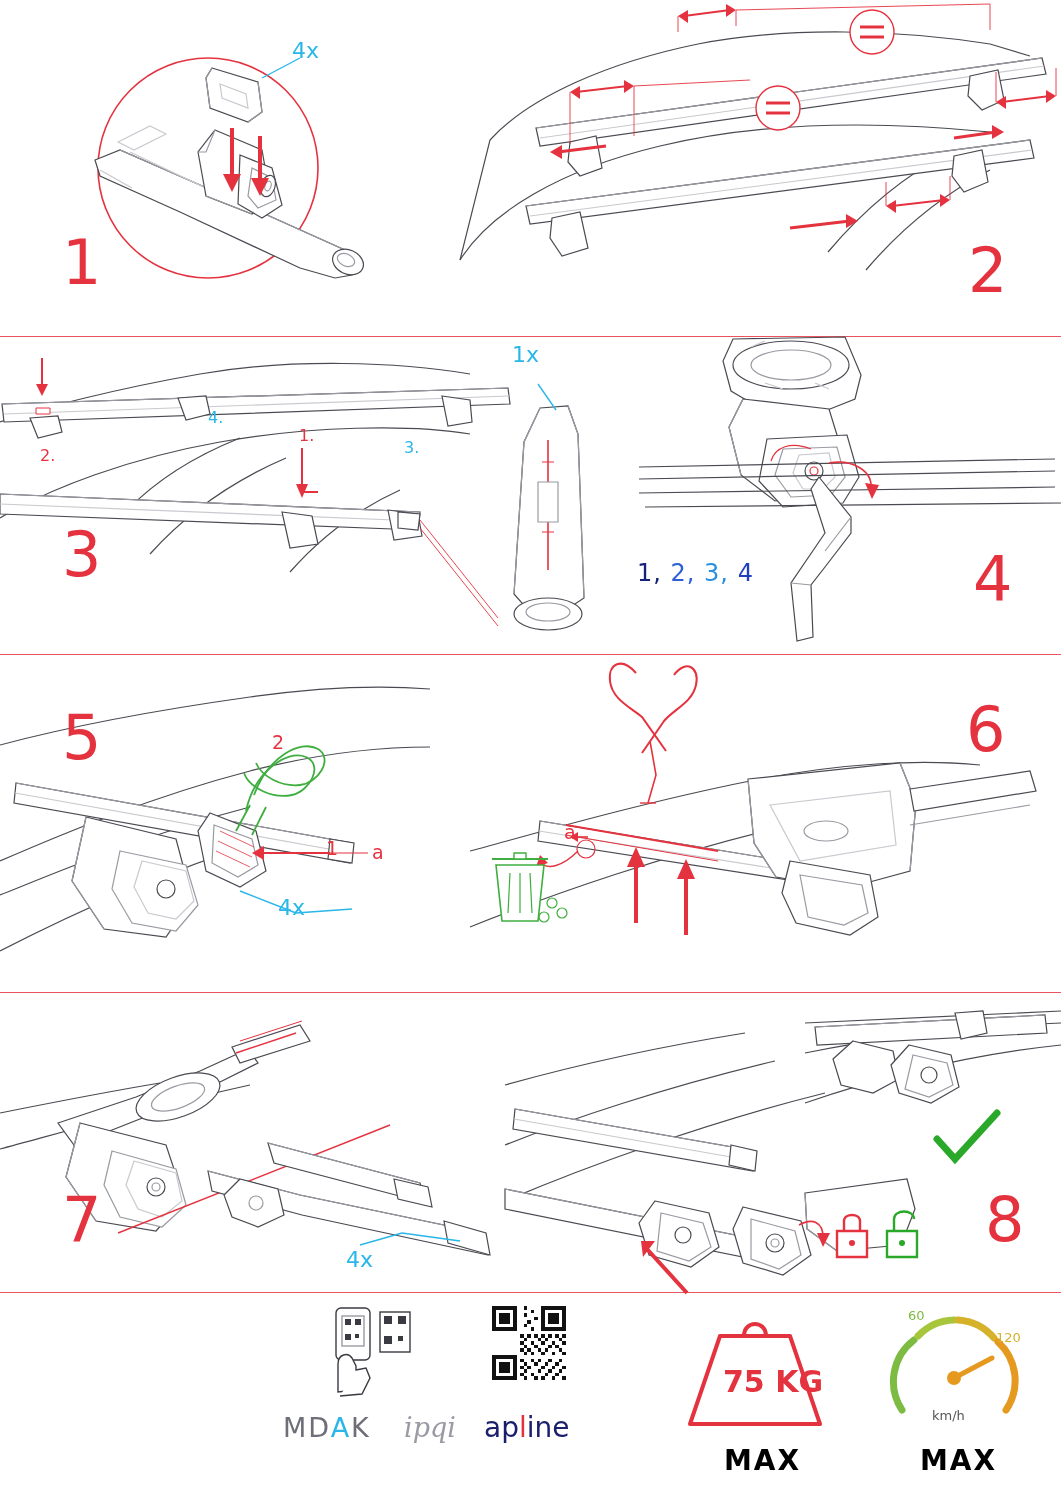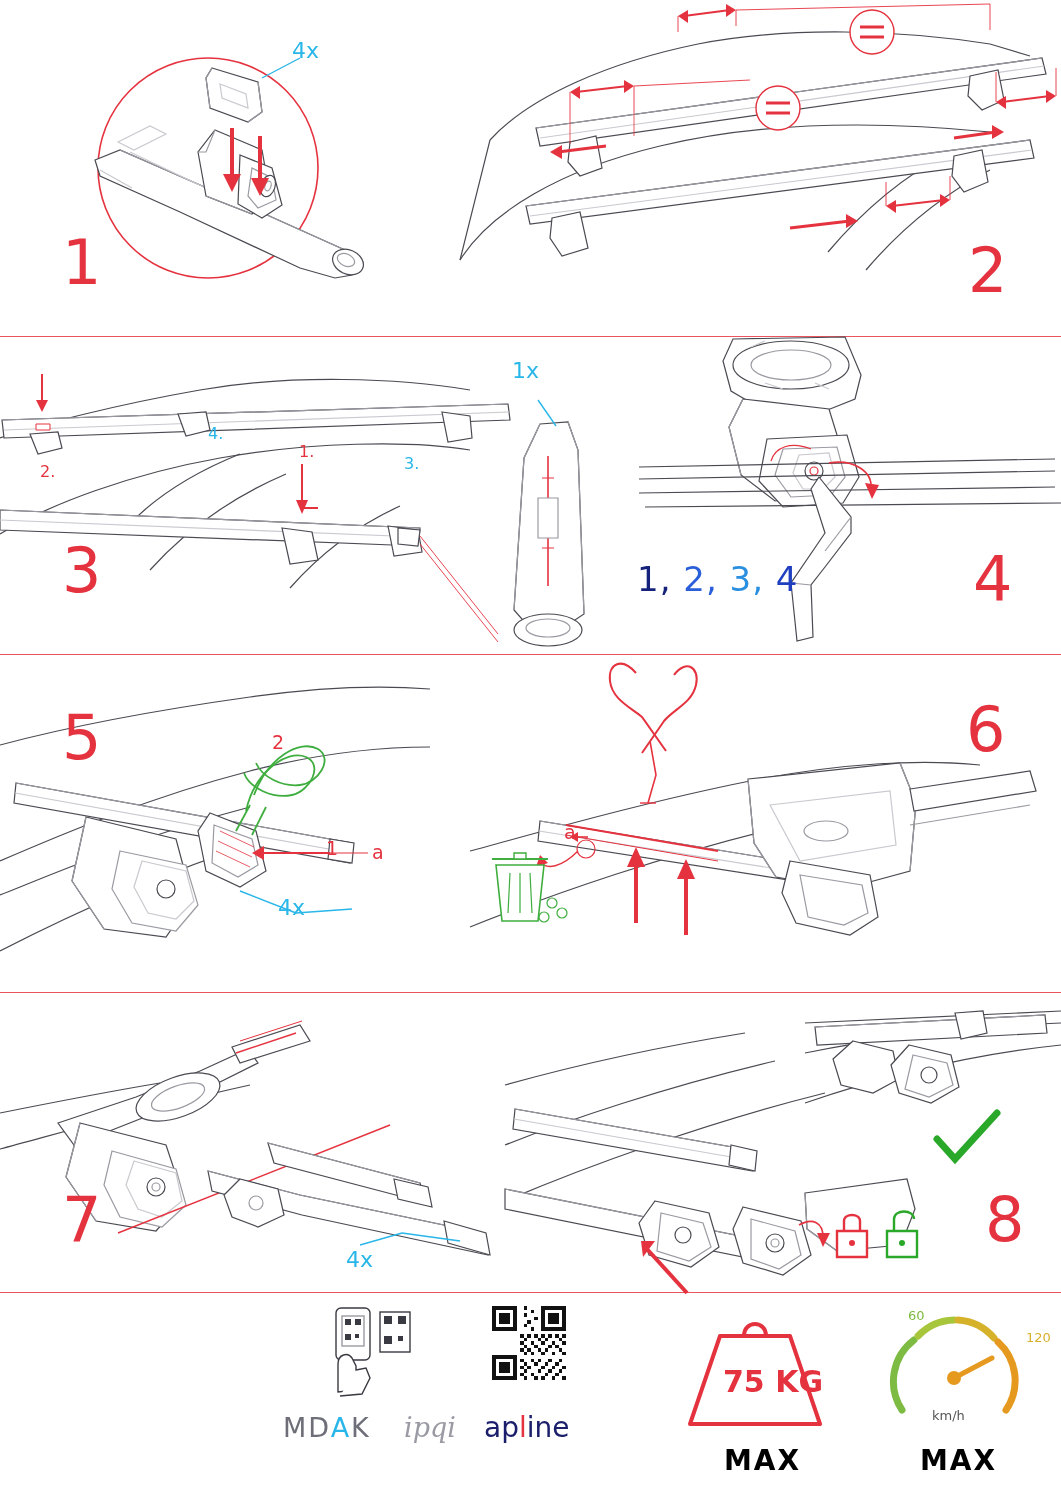--- a/index.html
+++ b/index.html
@@ -42,21 +42,21 @@
     line-height:1;
   }
   .ann.cyan { color:#29b6e8; }
   .ann.red  { color:#e5323f; }
   .ann.sm   { font-size:16px; }
   .ann.md   { font-size:19px; }
 
   .seq {
     position:absolute;
     font-family:"DejaVu Sans", sans-serif;
-    font-size:34px;
+    font-size:24px;
     color:#16227a;
     letter-spacing:1px;
   }
   .seq .b1 { color:#16227a; }
   .seq .b2 { color:#2b5fd9; }
   .seq .b3 { color:#2b8fe0; }
   .seq .b4 { color:#1f3fc0; }
 
   
   .footer { position:absolute; left:0; top:1292px; width:1061px; height:208px; }
@@ -103,21 +103,21 @@
   .kmh {
     position:absolute;
     font-family:"DejaVu Sans", sans-serif;
     font-size:13px; color:#555;
   }
   .gauge-num {
     position:absolute;
     font-family:"DejaVu Sans", sans-serif;
     font-size:13px; color:#7dbb42;
   }
-  .gauge-num.hi { color:#d6b12a;margin-left:30px; }
+  .gauge-num.hi { color:#d6b12a; }
 </style>
 </head>
 <body>
 
 <div class="sheet">
 
   <div class="sep" style="top:336px;"></div>
   <div class="sep" style="top:654px;"></div>
   <div class="sep" style="top:992px;"></div>
   <div class="sep" style="top:1292px;"></div>
@@ -225,21 +225,21 @@
       <path d="M562 125 L574 132 L562 139 Z" fill="#e5323f" stroke="none"></path>
       <path d="M360 228 L420 221" stroke="#e5323f" stroke-width="3"></path>
       <path d="M416 214 L428 221 L416 228 Z" fill="#e5323f" stroke="none"></path>
 
       <path d="M140 120 L140 144" stroke="#e5323f" stroke-width="0.8"></path>
       <path d="M204 112 L204 136" stroke="#e5323f" stroke-width="0.8"></path>
     </svg>
     <div class="stepnum" style="left:538px;top:240px;">2</div>
   </div>
 
-  <div class="panel" style="left:0;top:338px;width:615px;height:317px;">
+  <div class="panel" style="left:0;top:322px;width:615px;height:317px;">
     <svg width="615" height="317" viewBox="0 0 615 317" fill="none" stroke="#4a4a52" stroke-width="1.2">
 
       <path d="M0 100 C40 86 120 66 200 52 C290 36 400 40 470 52" stroke="#4a4a52"></path>
       <path d="M0 196 C50 166 130 136 220 120 C310 104 410 102 470 112" stroke="#4a4a52"></path>
       <path d="M120 196 C150 162 190 136 240 116" stroke="#4a4a52"></path>
       <path d="M150 232 C186 192 230 160 286 136" stroke="#4a4a52"></path>
       <path d="M290 250 C320 216 356 188 400 168" stroke="#4a4a52"></path>
 
       <path d="M2 82 L508 66 L510 82 L4 100 Z" stroke="#4a4a52" fill="#fff"></path>
       <path d="M2 82 L508 66" stroke="#9a9aa2"></path>

